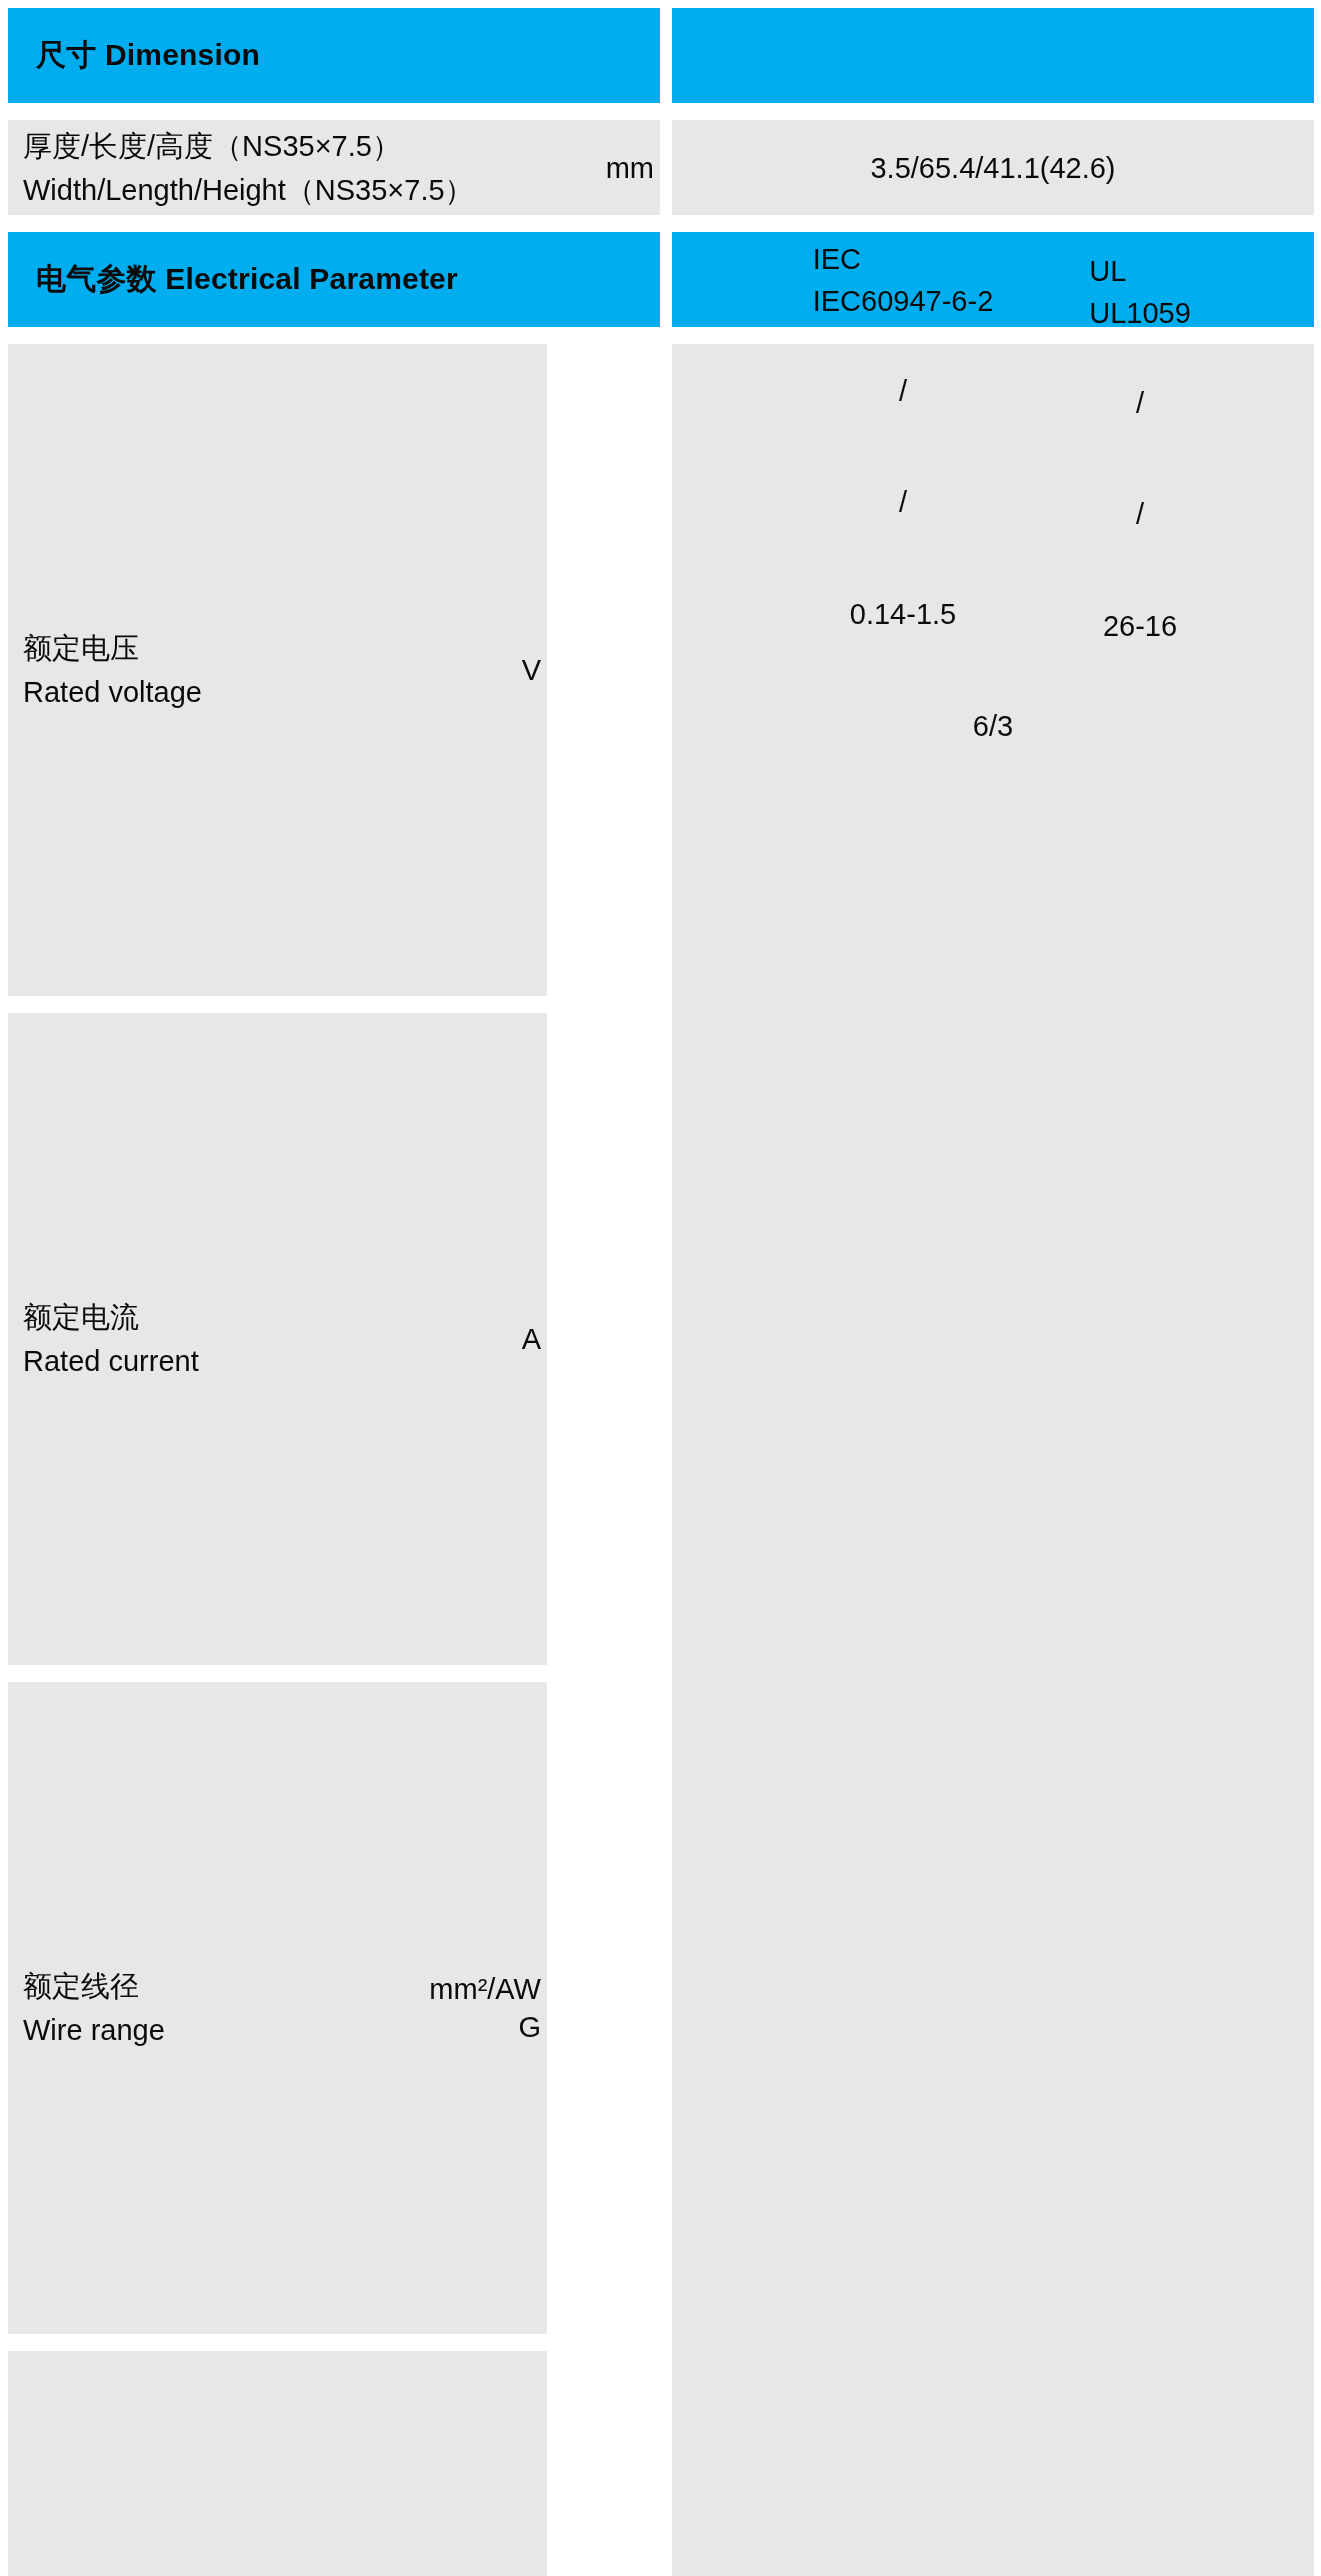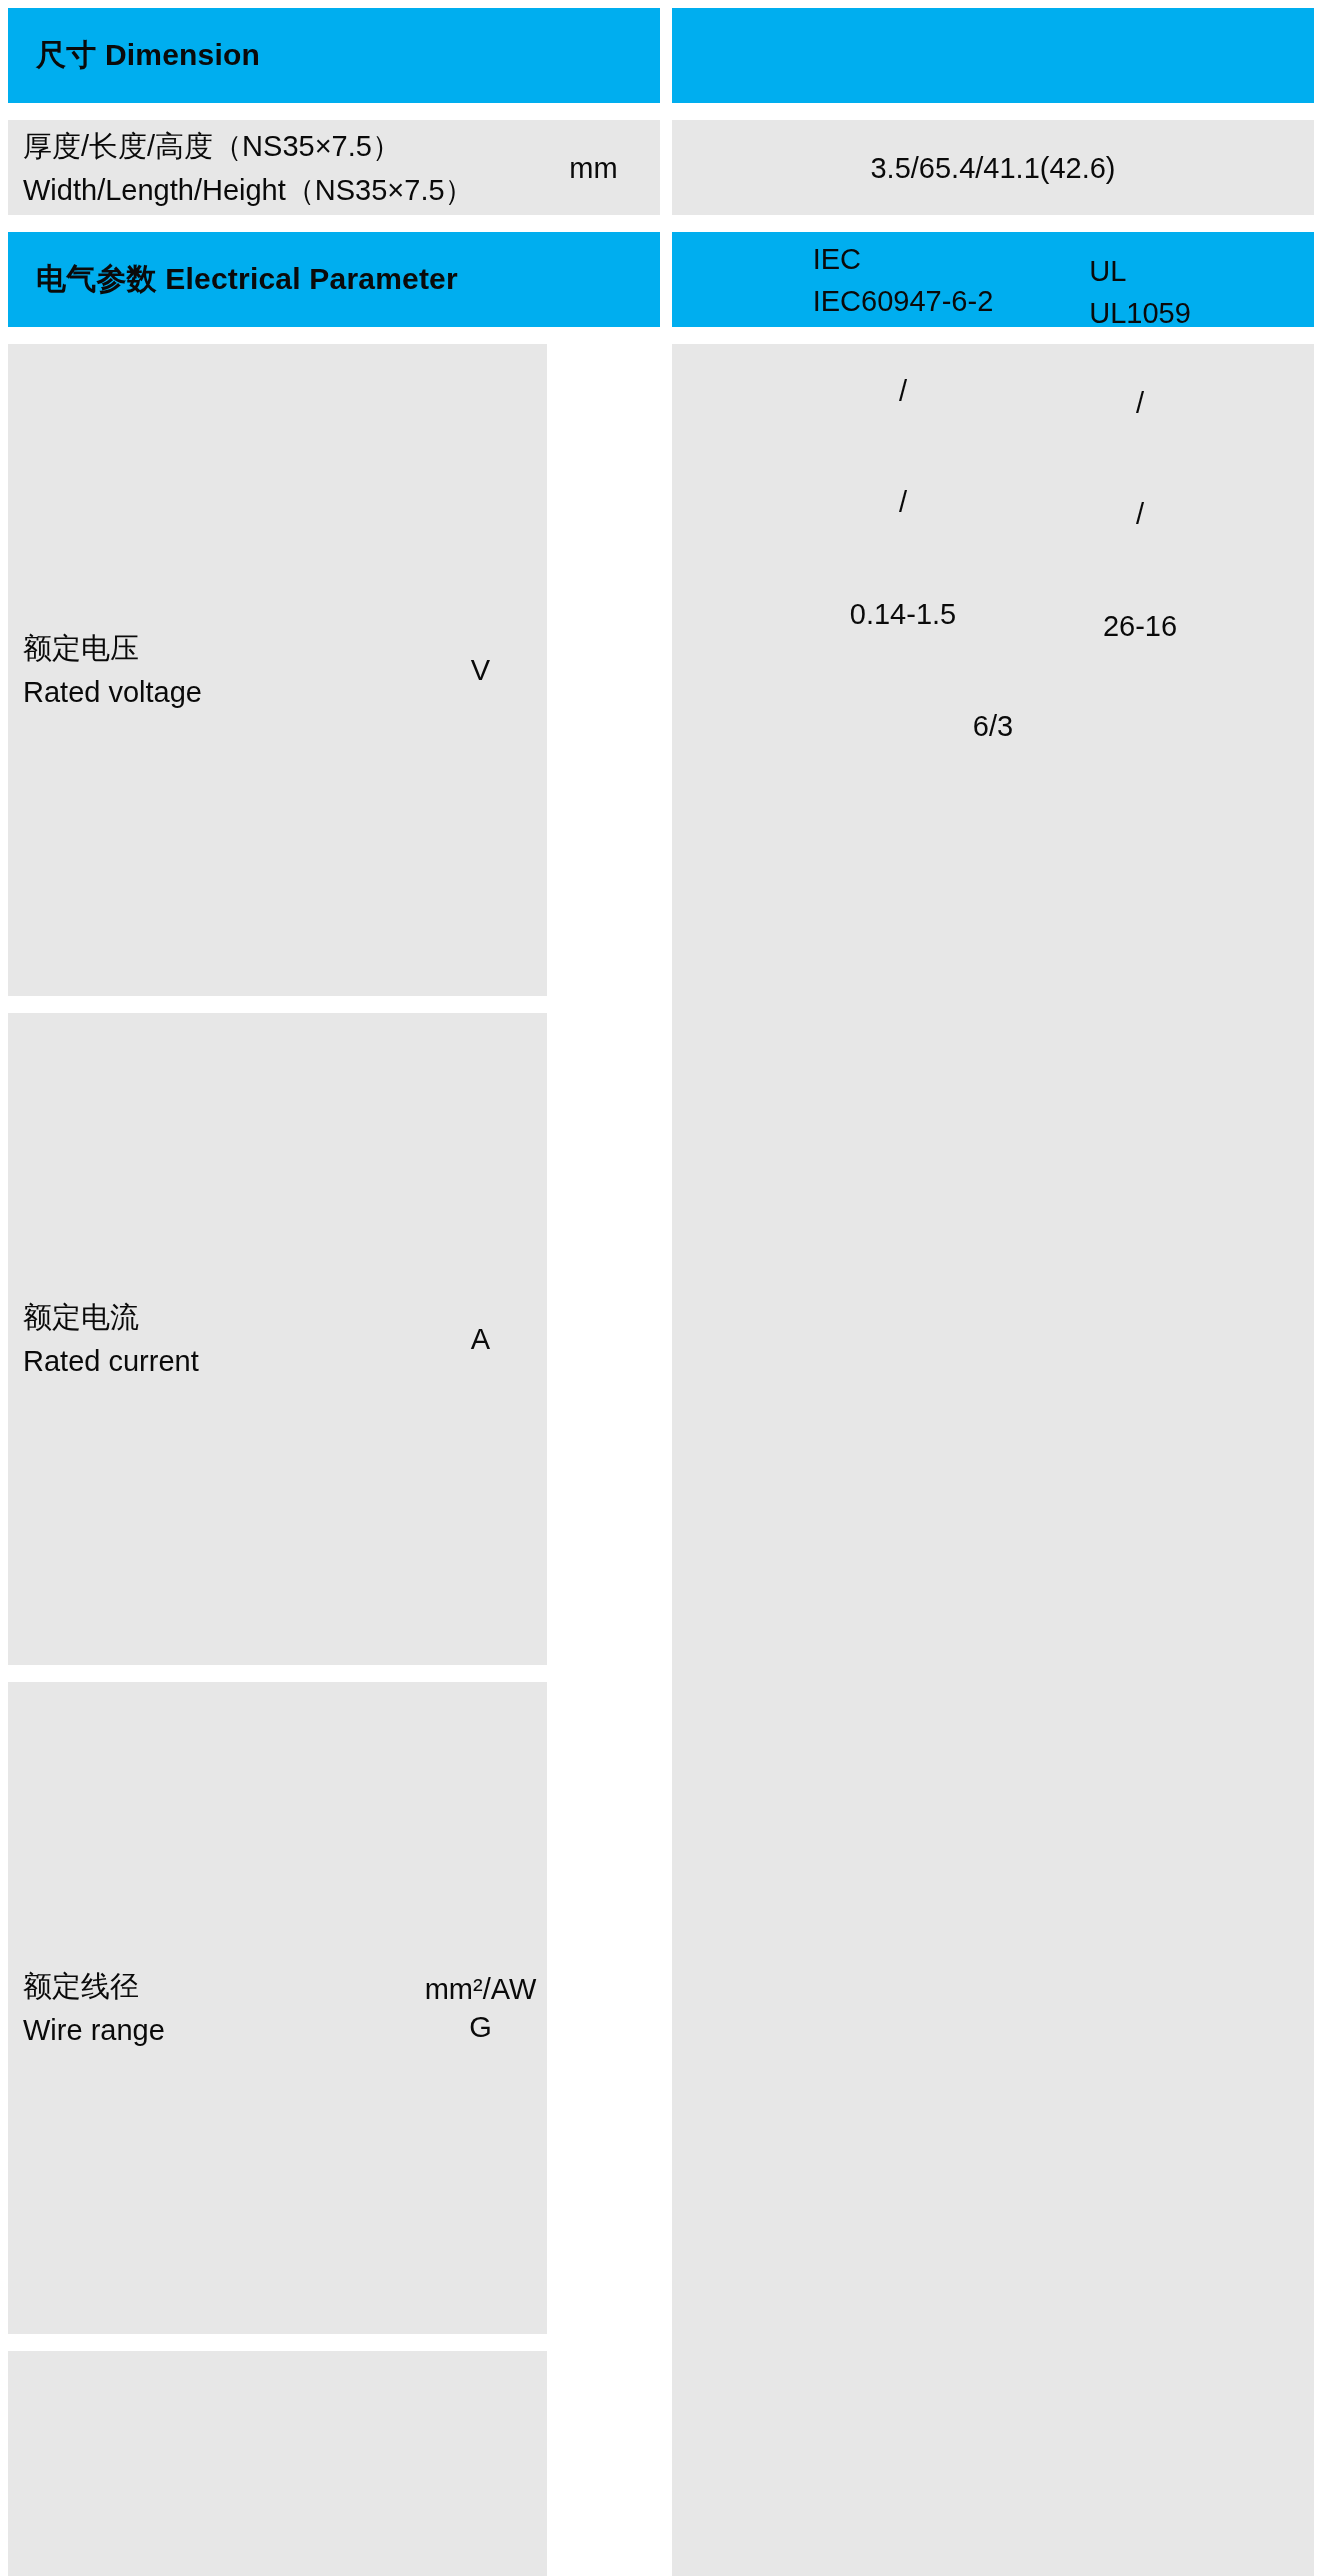--- a/index.html
+++ b/index.html
@@ -24,21 +24,21 @@
   .band{display:flex;column-gap:12px;}
   .left{flex:0 0 652px;width:539px;box-sizing:border-box;}
   .right{flex:1;position:relative;box-sizing:border-box;}
   .cell{background:var(--row-bg);}
   .hdr{background:var(--header-bg);}
   .h95{height:95px;}
   .hdrcell{display:flex;align-items:center;}
   .hdr-title{font-size:30px;font-weight:700;padding-left:28px;letter-spacing:0.2px;}
   .rowcell{display:flex;align-items:center;}
   .label{flex:1;padding-left:15px;padding-right:4px;font-size:29px;line-height:44px;}
-  .unitbox{flex:0 0 121px;text-align:center;font-size:29px;line-height:38px;word-break:break-all;padding-right:6px;}
+  .unitbox{flex:0 0 121px;text-align:right;font-size:29px;line-height:38px;word-break:break-all;padding-right:6px;}
   .left-stack{flex:0 0 652px;width:652px;display:flex;flex-direction:column;row-gap:17px;}
   .vc{position:absolute;left:50%;top:50%;transform:translate(-50%,-50%);text-align:center;font-size:29px;line-height:46px;white-space:nowrap;}
   .vp{position:absolute;transform:translate(-50%,-50%);font-size:29px;white-space:nowrap;text-align:center;}
   .hcol{position:absolute;top:50%;transform:translate(-50%,-50%);text-align:left;font-size:29px;line-height:42px;white-space:nowrap;}
   .x2a{left:231px;}
   .x2b{left:468px;margin-top:12px;}
   .xc{left:50%;}
   .y1{top:47px;}
   .y2{top:158px;}
   .y3{top:270px;}

